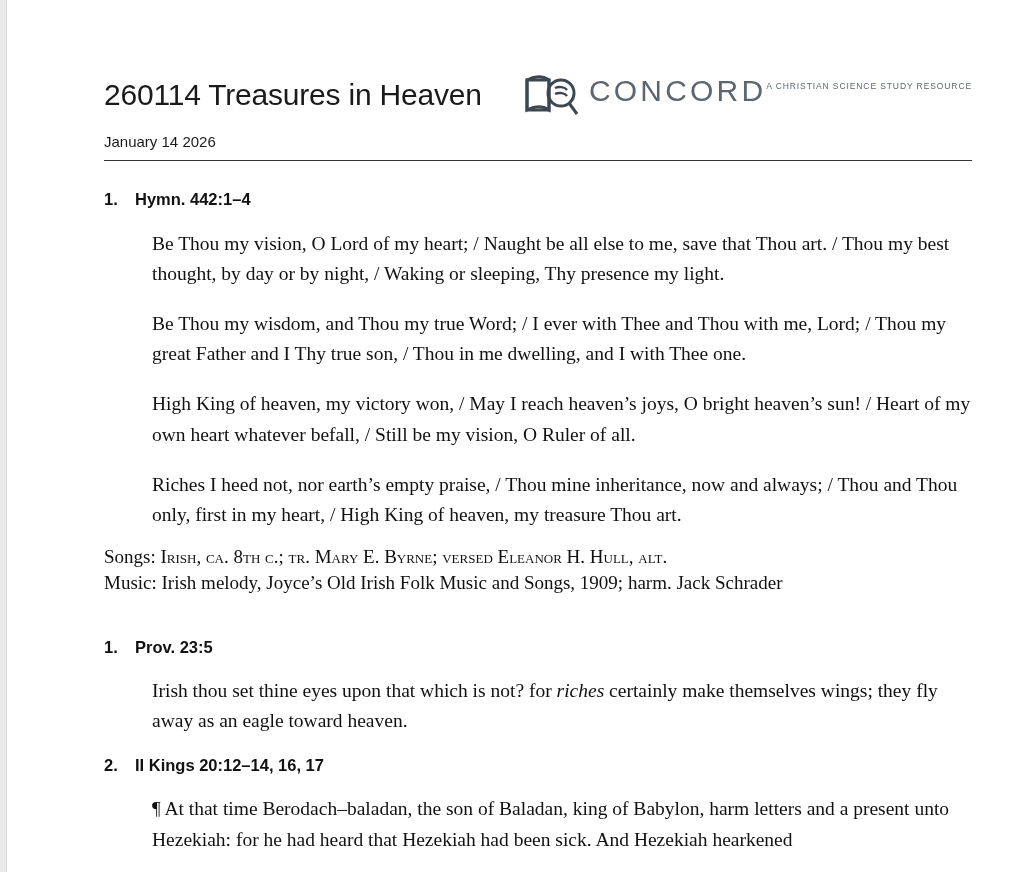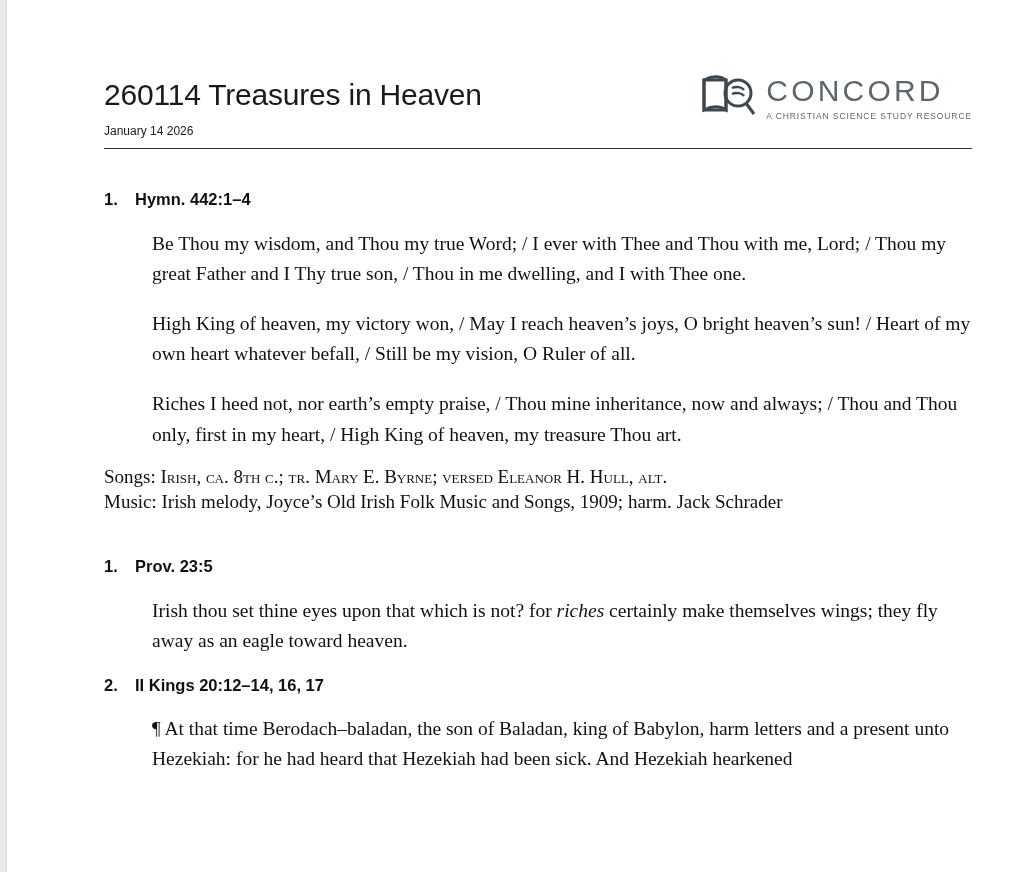--- a/index.html
+++ b/index.html
@@ -47,40 +47,40 @@
     font-family: "Liberation Sans", sans-serif;
     font-size: 30px;
     font-weight: 400;
     letter-spacing: -0.2px;
     color: #1a1a1a;
     margin: 0;
     line-height: 1.15;
   }
   .doc-date {
     font-family: "Liberation Sans", sans-serif;
-    font-size: 12px;
+    font-size: 15px;
     color: #1a1a1a;
-    margin-top: 11px;
+    margin-top: 20px;
   }
   .brand {
     position: absolute;
     right: 0;
     top: 74px;
     display: flex;
     align-items: flex-start;
     gap: 10px;
   }
   .brand-mark {
     width: 56px;
     height: 44px;
     flex: 0 0 auto;
   }
   .brand-text {
     display: flex;
-    flex-direction: column;
+    flex-direction: row;
     justify-content: flex-start;
     padding-top: 2px;
   }
   .brand-name {
     font-family: "Liberation Sans", sans-serif;
     font-size: 30px;
     letter-spacing: 3.2px;
     color: #5c6670;
     line-height: 1;
   }
@@ -177,20 +177,21 @@
 
       <hr class="header-rule">
     </div>
 
     <div class="section">
       <div class="section-head">
         <span class="section-num">1.</span>
         <span>Hymn. 442:1–4</span>
       </div>
       <div class="section-body">
+        <p class="verse">Be Thou my vision, O Lord of my heart; / Naught be all else to me, save that Thou art. / Thou my best thought, by day or by night, / Waking or sleeping, Thy presence my light.</p>
         <p class="verse">Be Thou my wisdom, and Thou my true Word; / I ever with Thee and Thou with me, Lord; / Thou my great Father and I Thy true son, / Thou in me dwelling, and I with Thee one.</p>
         <p class="verse">High King of heaven, my victory won, / May I reach heaven’s joys, O bright heaven’s sun! / Heart of my own heart whatever befall, / Still be my vision, O Ruler of all.</p>
         <p class="verse">Riches I heed not, nor earth’s empty praise, / Thou mine inheritance, now and always; / Thou and Thou only, first in my heart, / High King of heaven, my treasure Thou art.</p>
       </div>
       <div class="credits">
         <div><span>Songs: </span><span class="smallcaps">Irish, ca. 8th c.; tr. Mary E. Byrne; versed Eleanor H. Hull, alt.</span></div>
         <div>Music: Irish melody, Joyce’s Old Irish Folk Music and Songs, 1909; harm. Jack Schrader</div>
       </div>
     </div>
 

